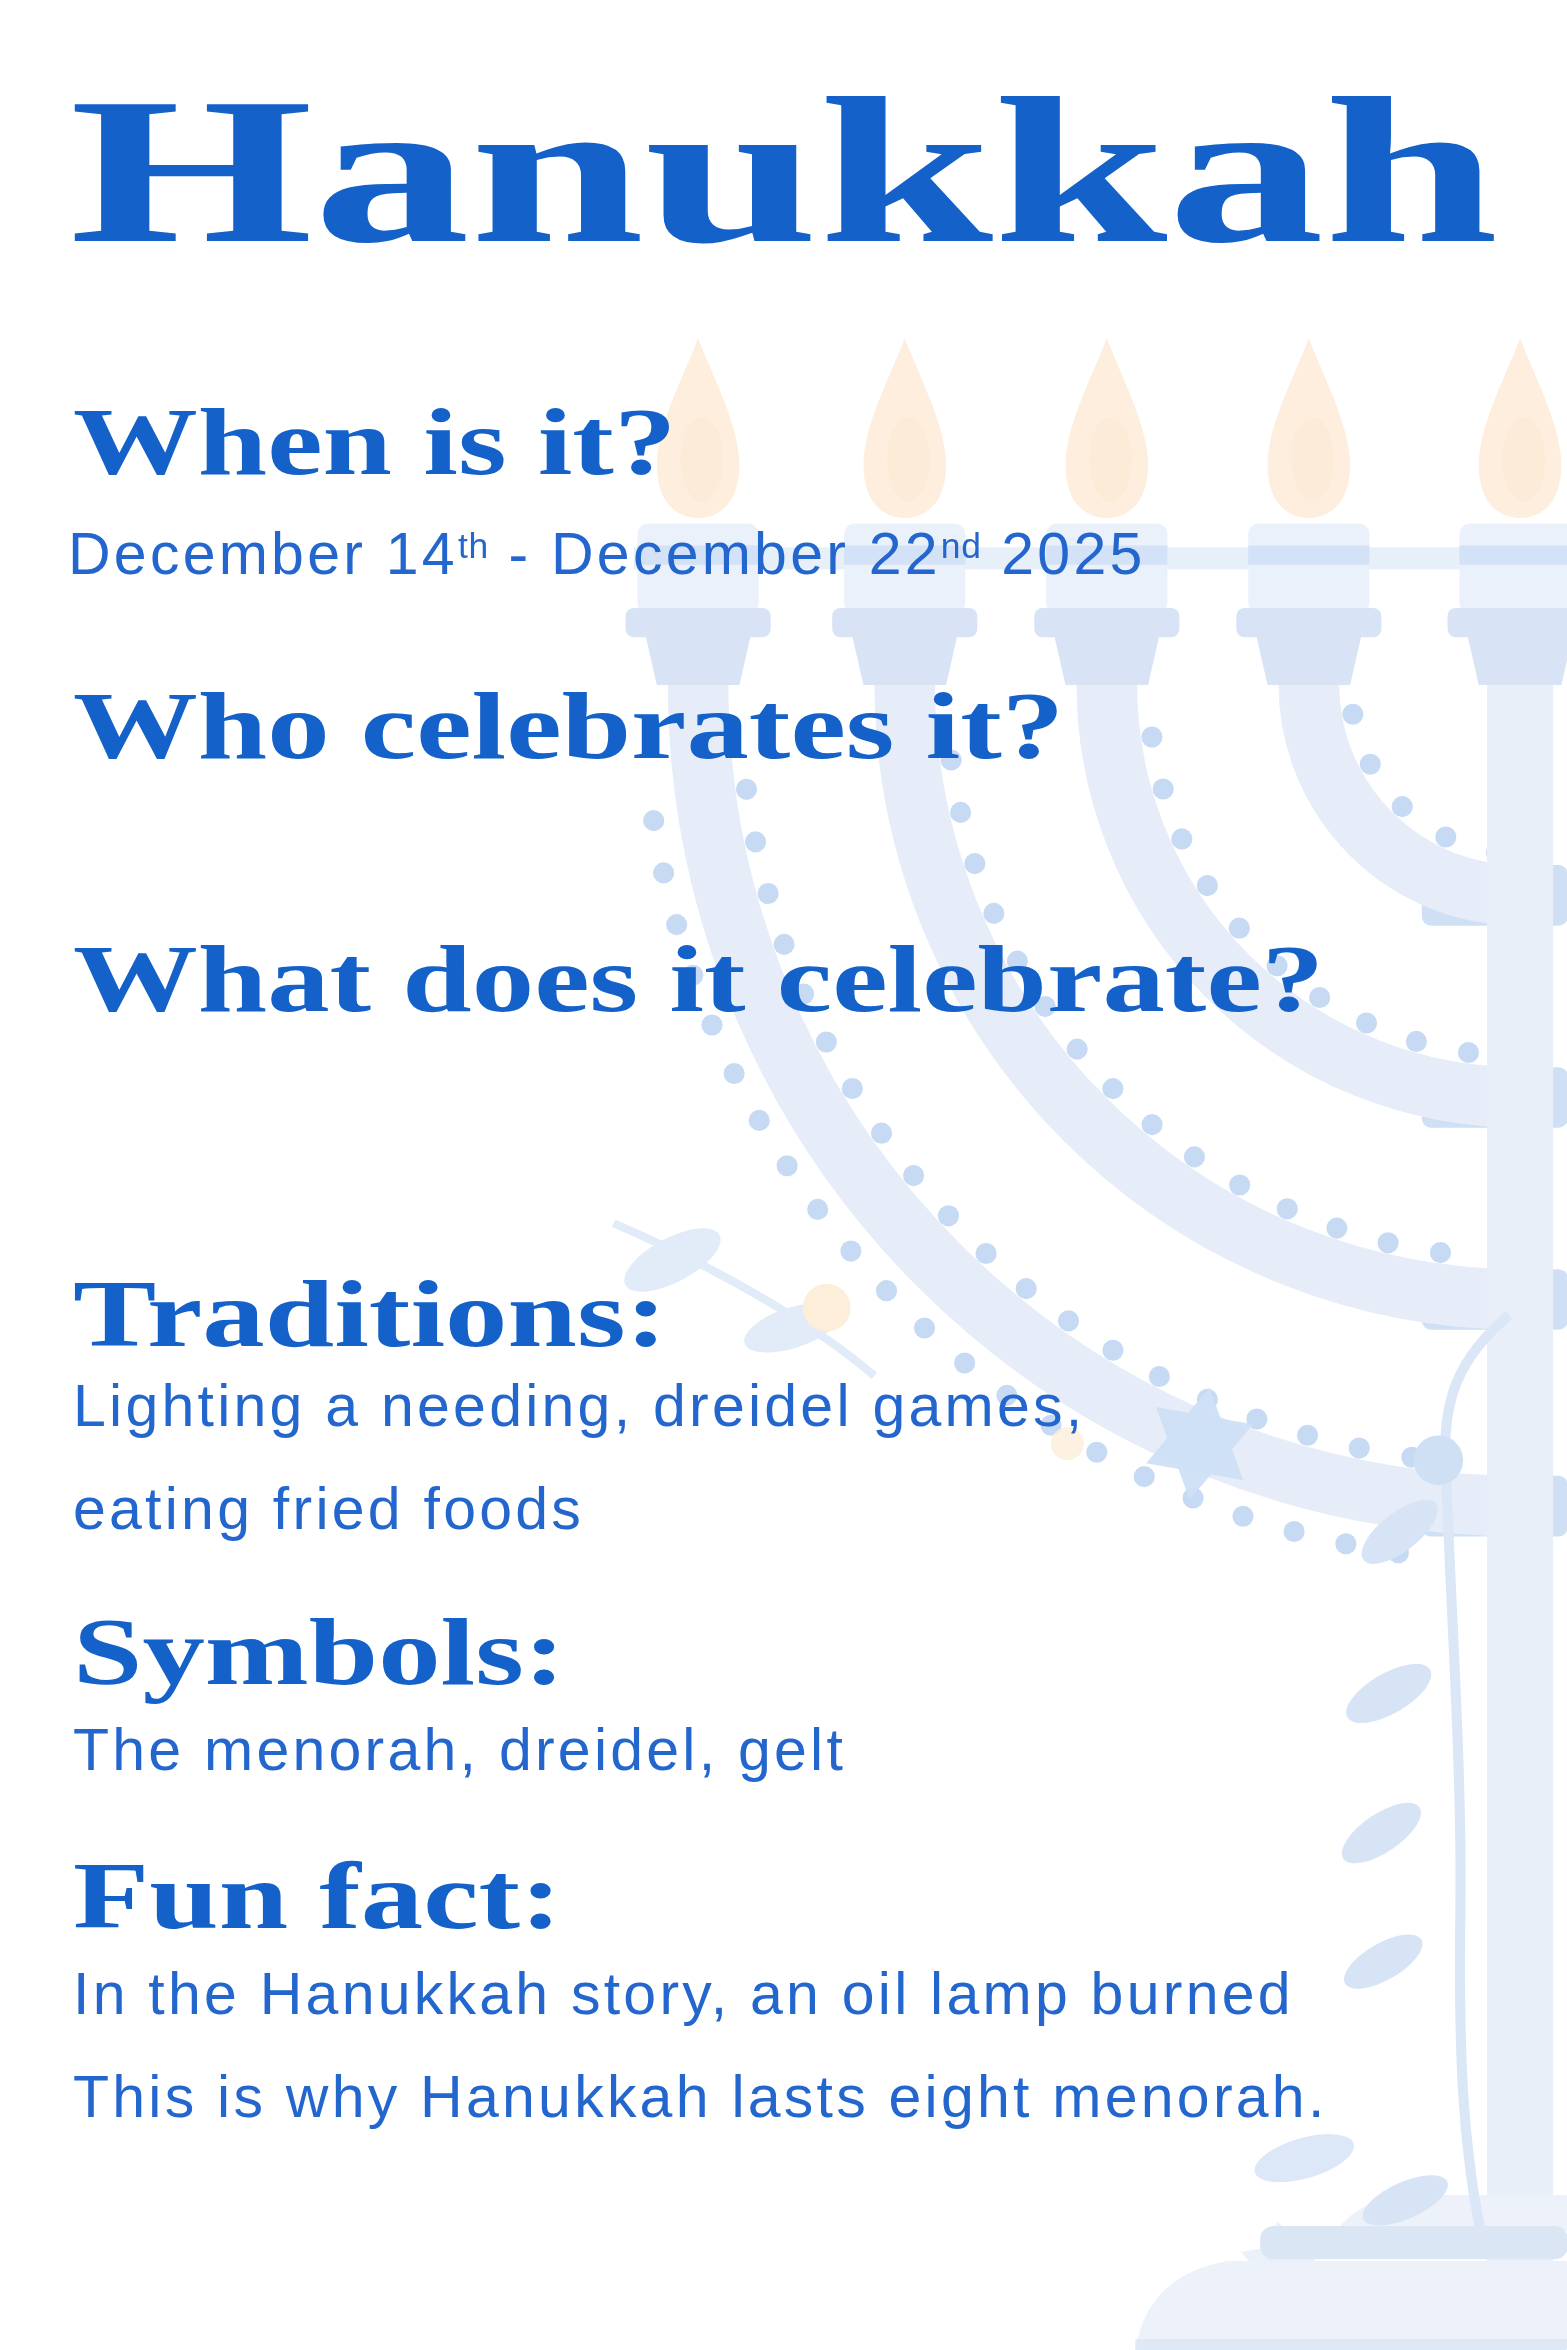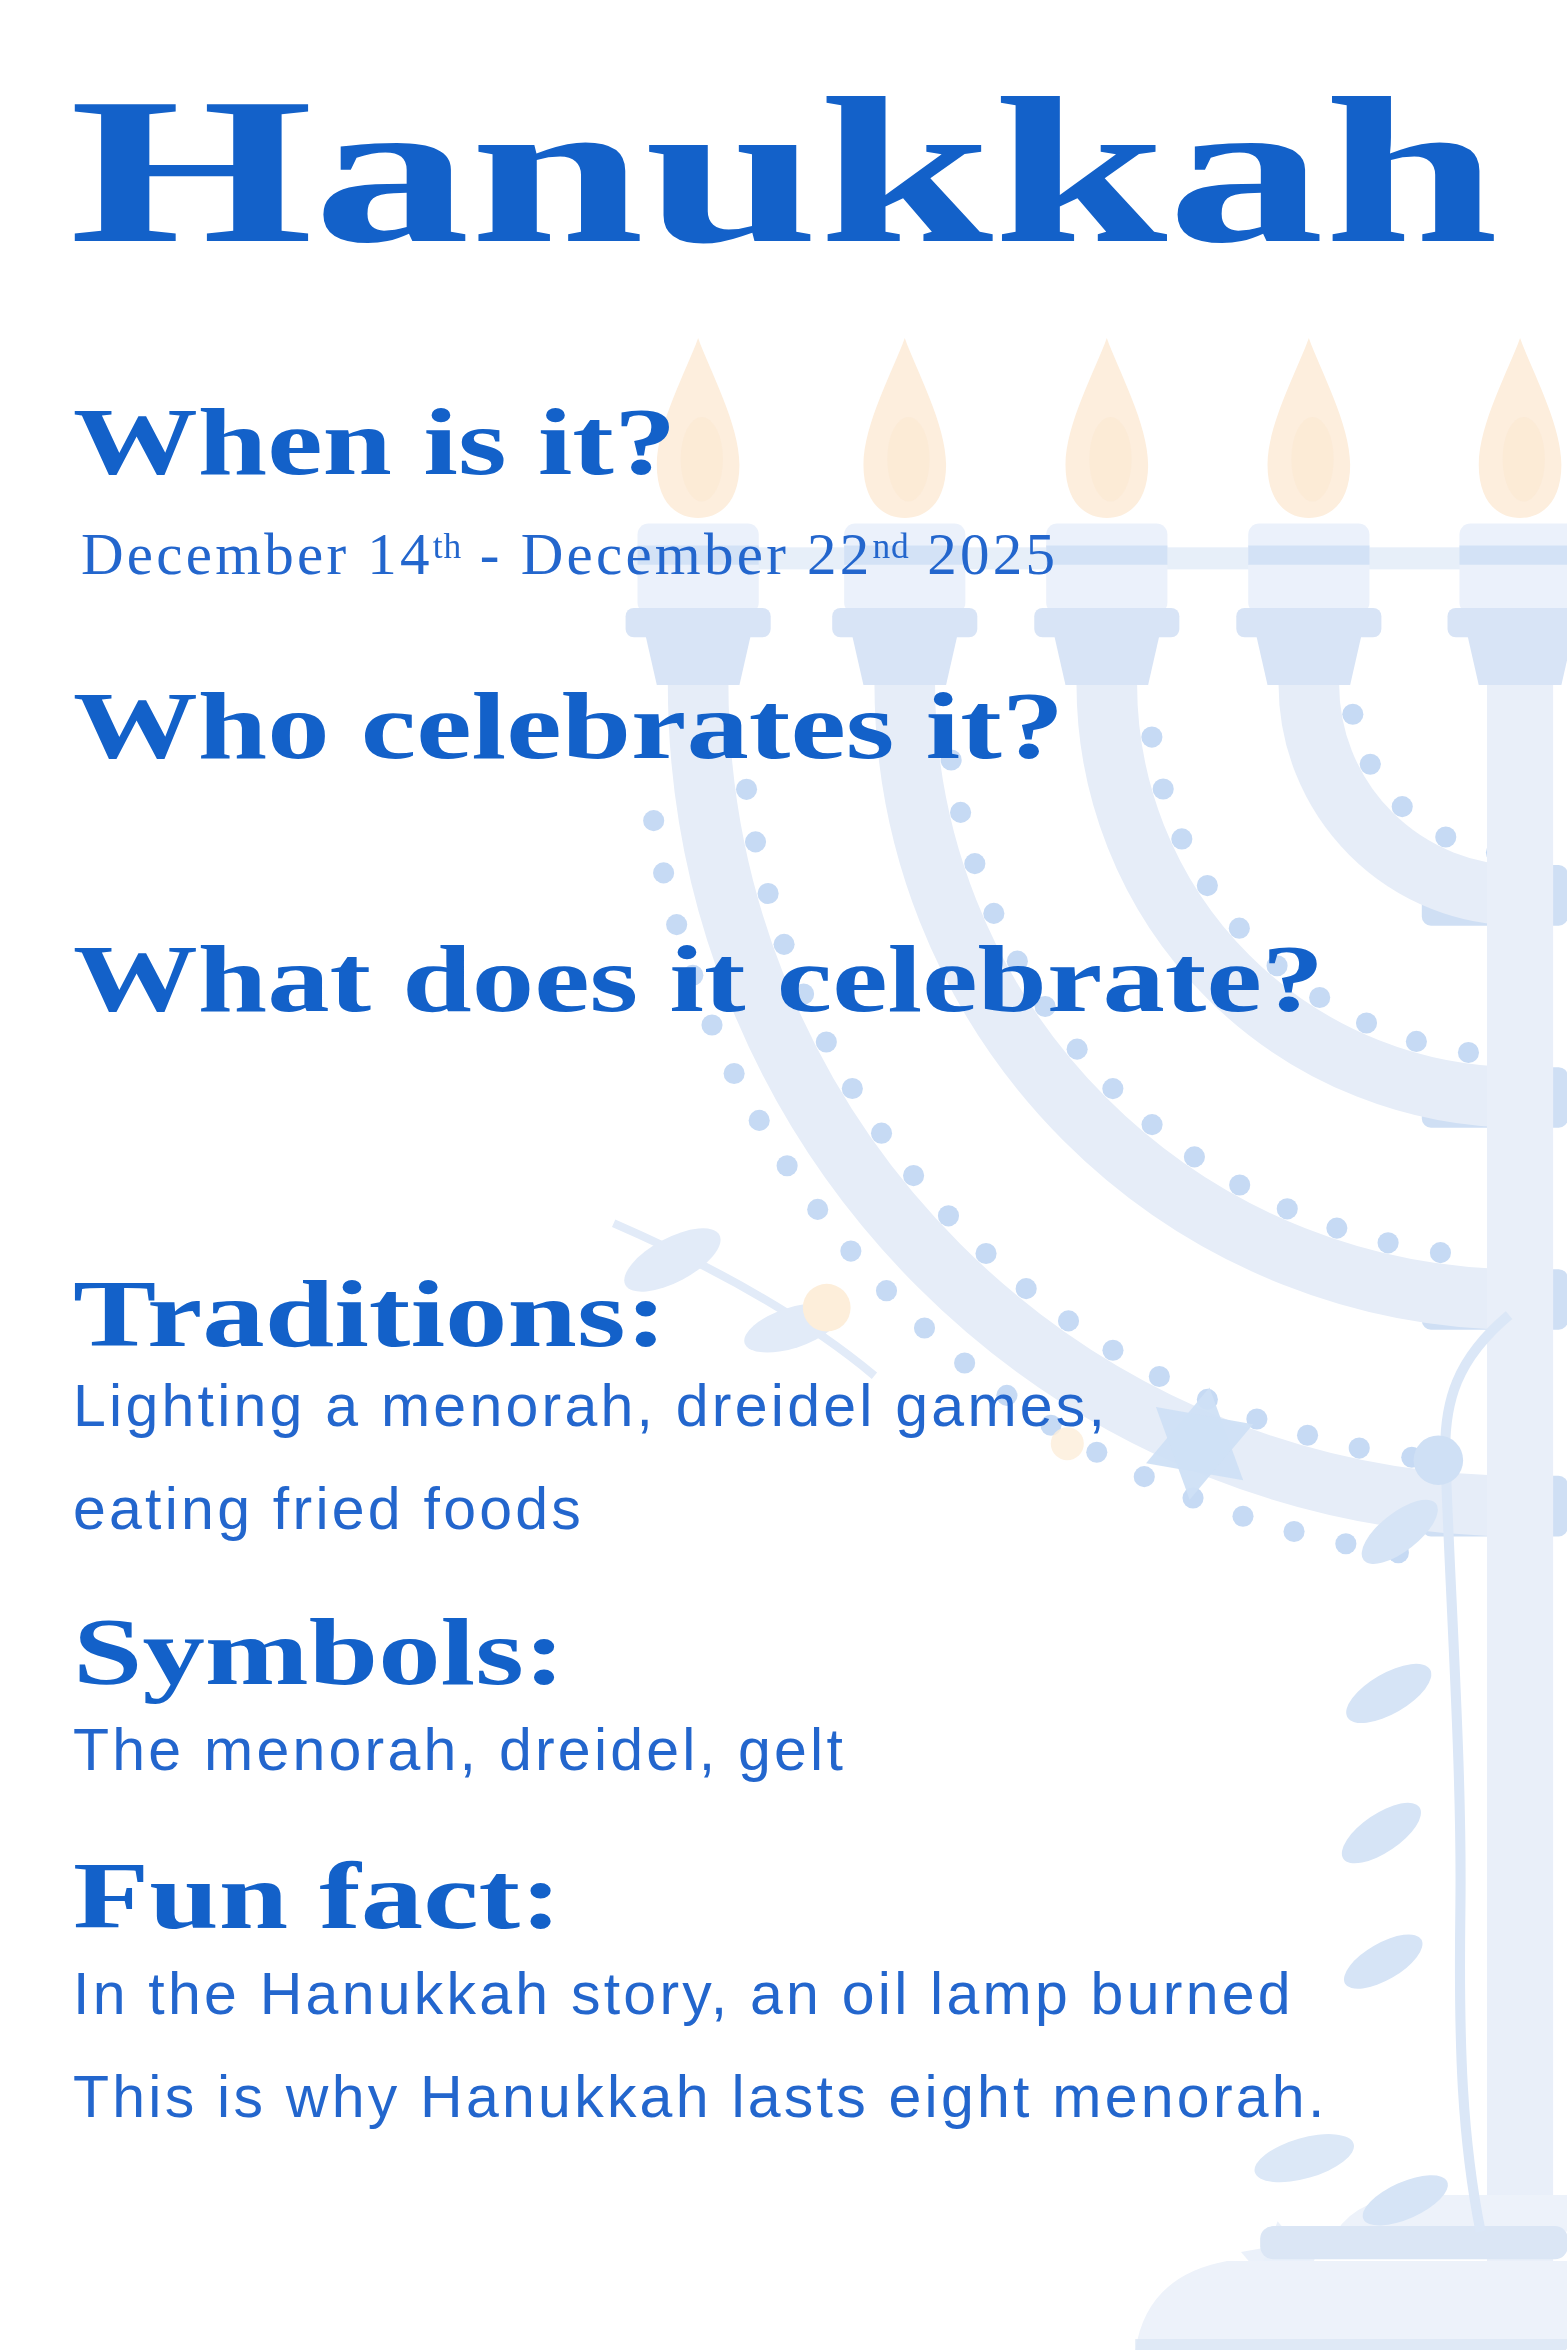--- a/index.html
+++ b/index.html
@@ -59,21 +59,21 @@
     white-space:nowrap;
   }
   .b .line{display:block;}
   .b sup{
     font-size:.6em;
     vertical-align:baseline;
     position:relative;
     top:-0.45em;
     letter-spacing:.02em;
   }
-  .date{left:81px;font-family:Liberation Serif, serif;}
+  .date{left:68px;}
 </style>
 </head>
 <body>
 
 <div class="canvas">
 
   <svg id="bg-svg" viewBox="0 0 1707 2560" aria-hidden="true">
       <rect x="1548" y="1607" width="159" height="66" rx="10" fill="#cfdff4"></rect>
       <rect x="1548" y="1382" width="159" height="66" rx="10" fill="#cfdff4"></rect>
       <rect x="1548" y="1162" width="159" height="66" rx="10" fill="#cfdff4"></rect>
@@ -213,21 +213,21 @@
 
   <h2 class="h" style="top:394px">When is it?</h2>
   <p class="b date" style="top:503px"><span>December 14</span><sup>th</sup><span> - December 22</span><sup>nd</sup><span> 2025</span></p>
 
   <h2 class="h" style="top:678px">Who celebrates it?</h2>
 
   <h2 class="h" style="top:931px">What does it celebrate?</h2>
 
   <h2 class="h" style="top:1266px">Traditions:</h2>
   <p class="b" style="top:1355px">
-      <span class="line">Lighting a menorah, dreidel games,</span>
+      <span class="line">Lighting a needing, dreidel games,</span>
       <span class="line">eating fried foods</span>
     </p>
 
   <h2 class="h" style="top:1604px">Symbols:</h2>
   <p class="b" style="top:1699px">The menorah, dreidel, gelt</p>
 
   <h2 class="h" style="top:1848px">Fun fact:</h2>
   <p class="b" style="top:1943px">
       <span class="line">In the Hanukkah story, an oil lamp burned</span>
       <span class="line">This is why Hanukkah lasts eight menorah.</span>

